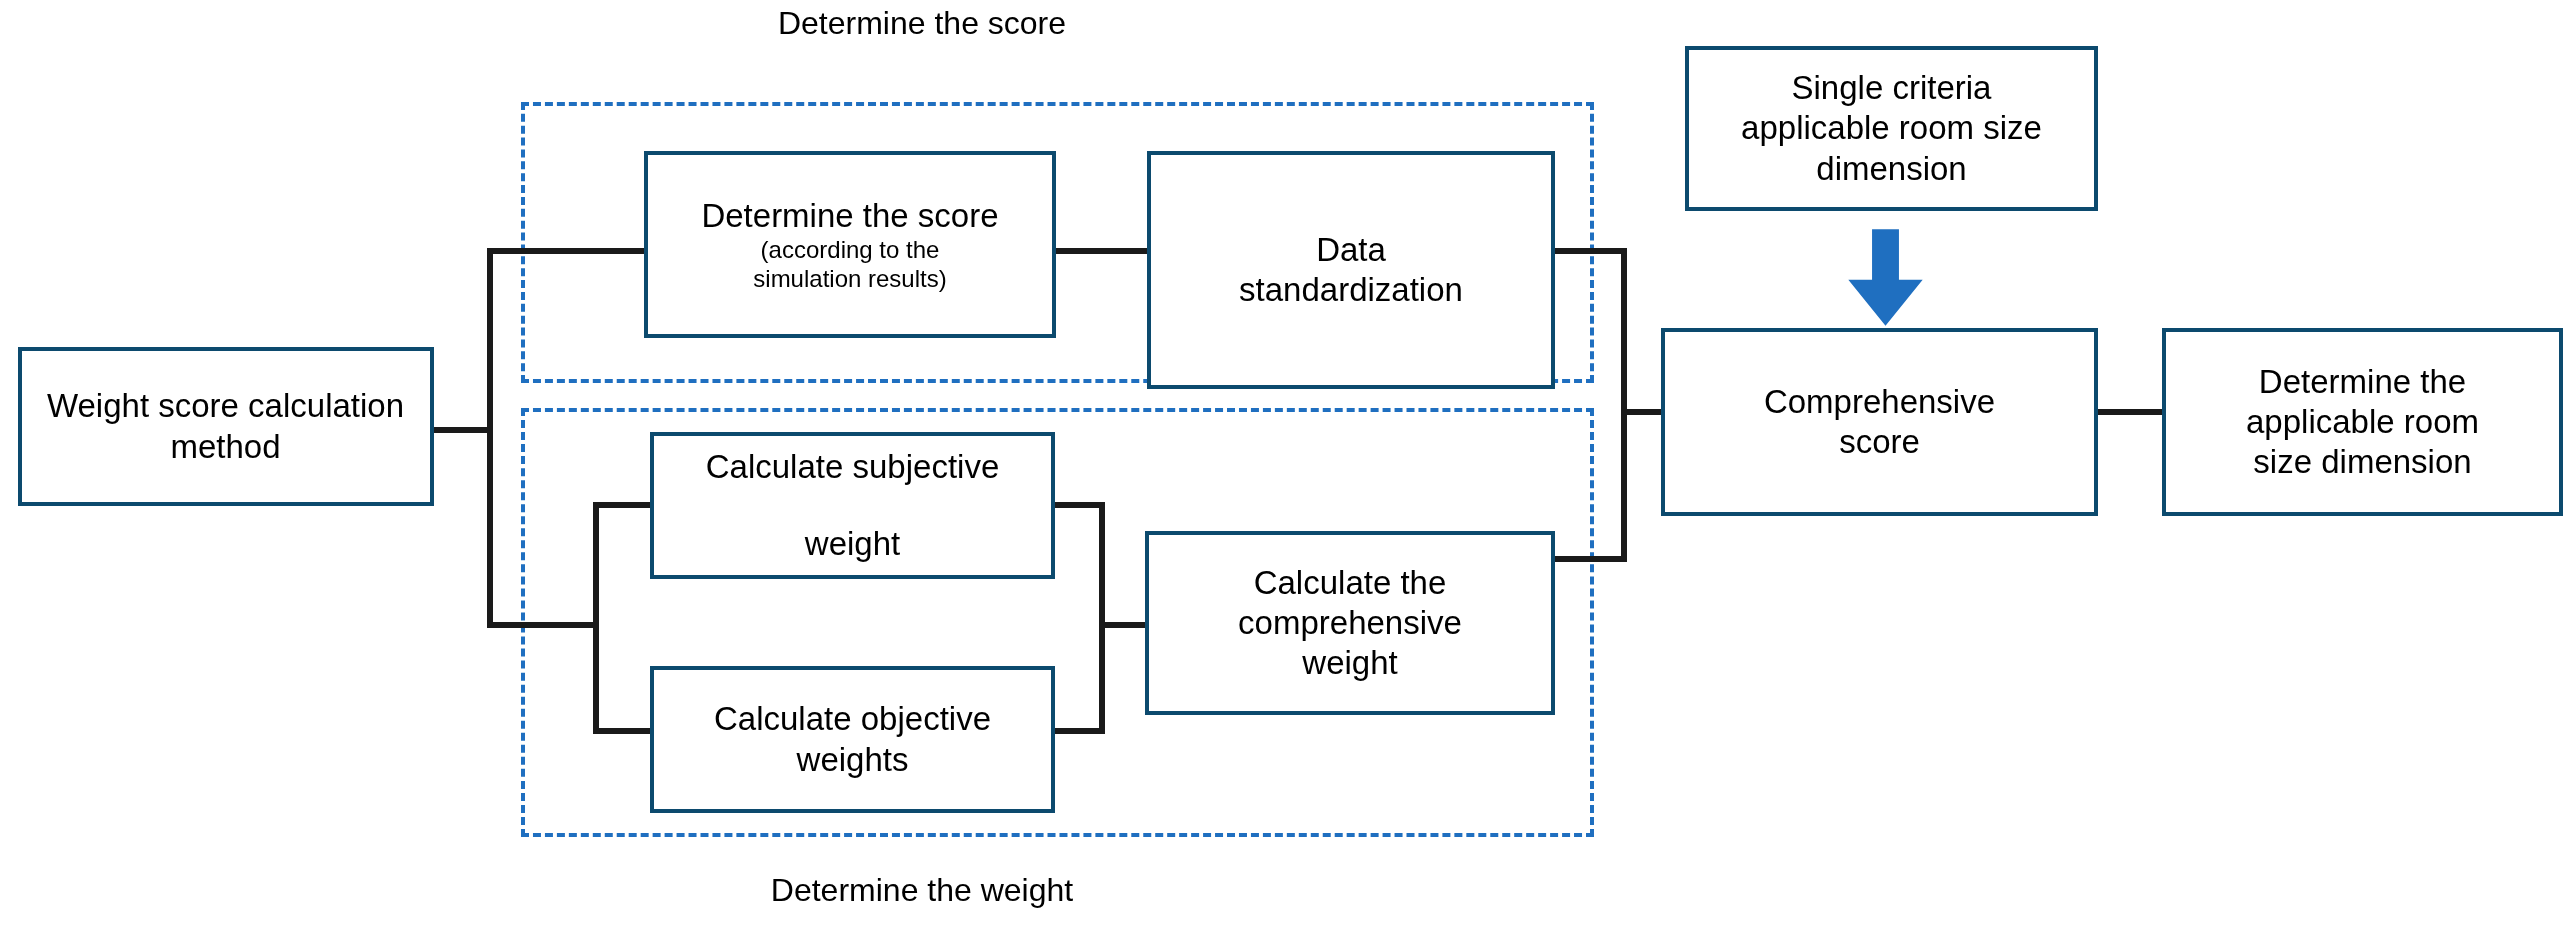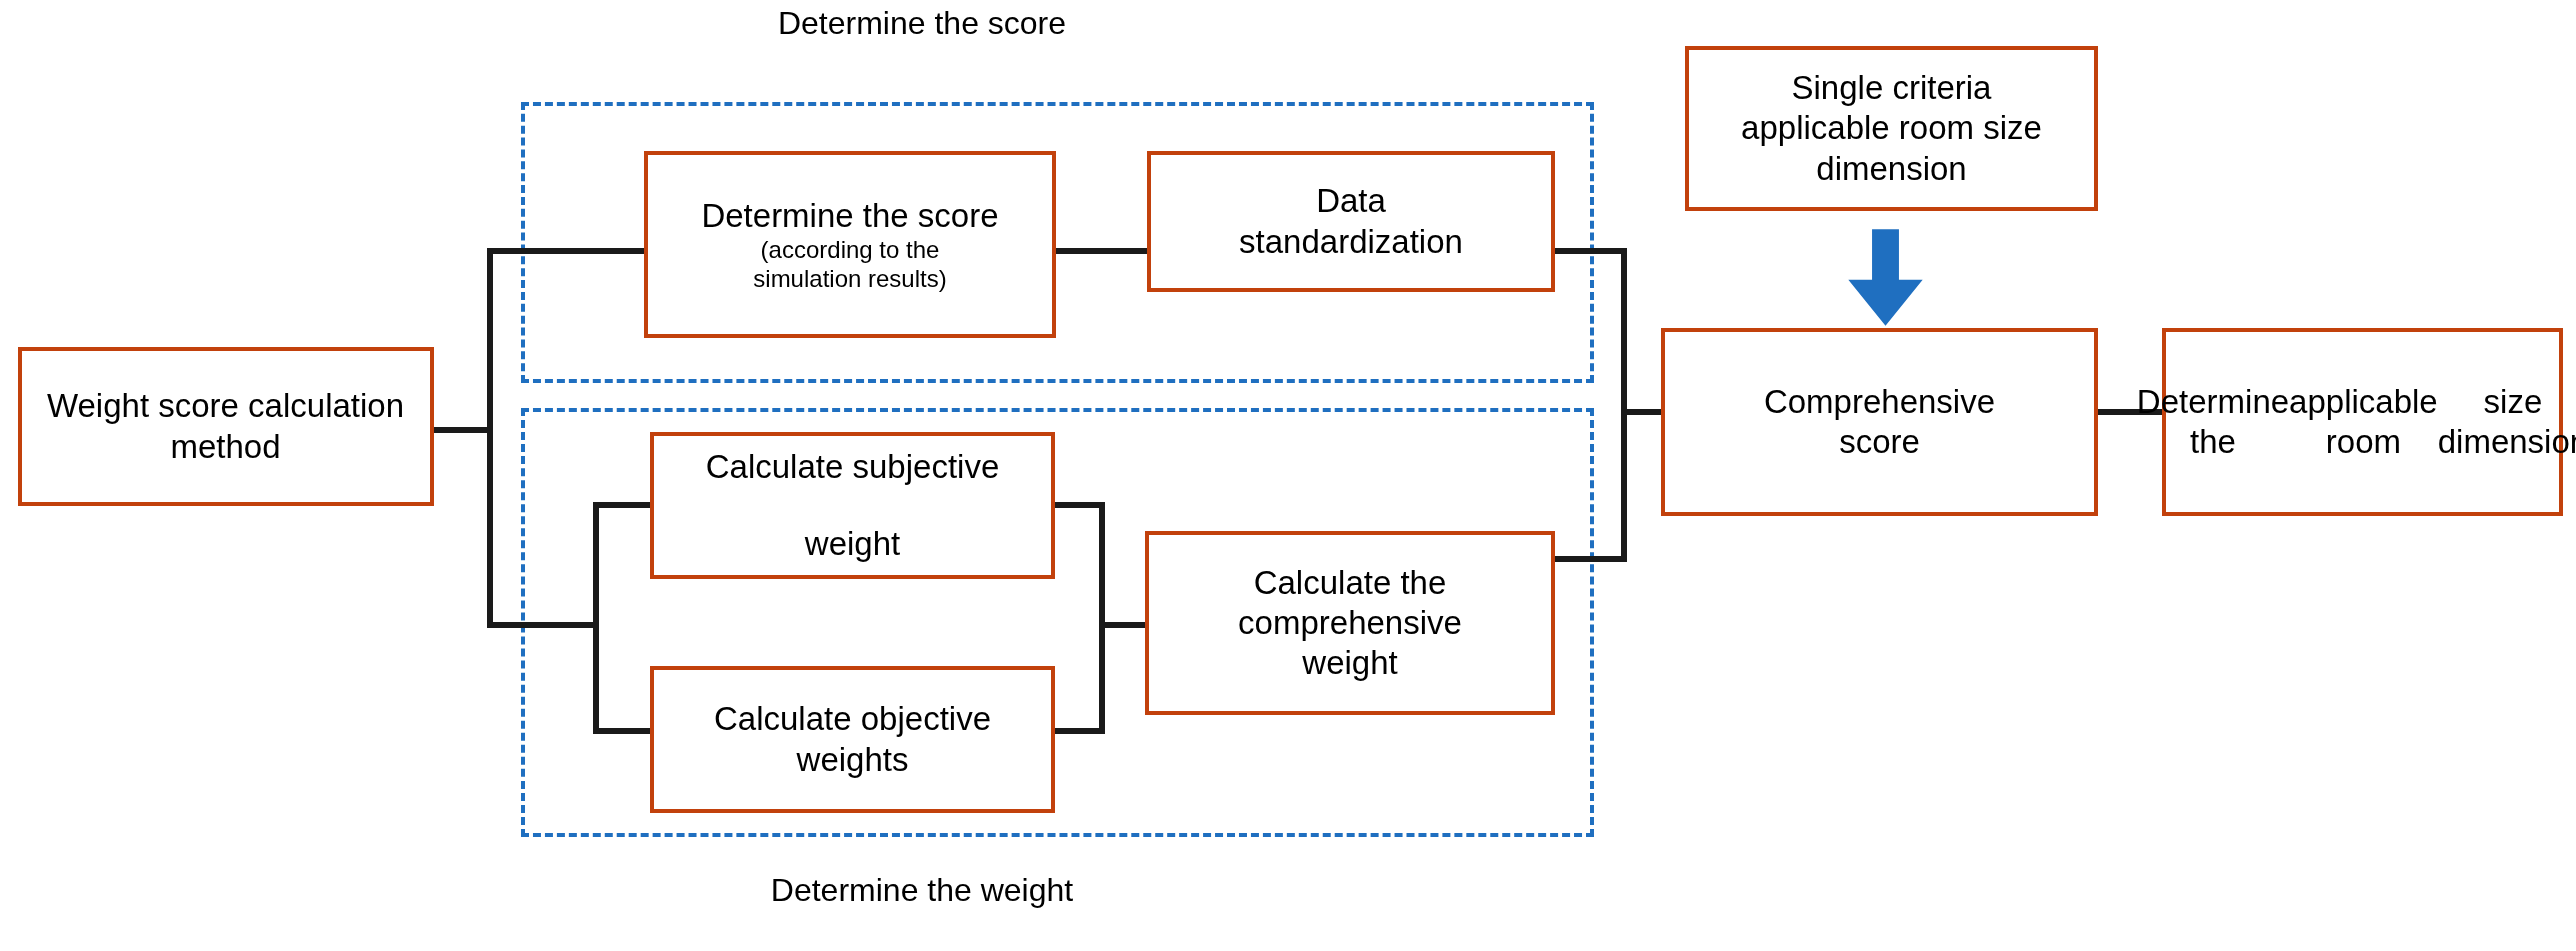--- a/index.html
+++ b/index.html
@@ -29,21 +29,21 @@
   .dashed-region {
     position: absolute;
     border: 4px dashed #1F6FC0;
     box-sizing: border-box;
     background: transparent;
   }
   
   .node {
     position: absolute;
     box-sizing: border-box;
-    border: 4px solid #c2410c;
+    border: 4px solid #0c4a6e;
     background: #ffffff;
     display: flex;
     align-items: center;
     justify-content: center;
     text-align: center;
     font-size: 33px;
     line-height: 1.22;
     padding: 3.2px 8px;
   }
   .node .txt { display: block; width: 100%; }
@@ -120,21 +120,21 @@
   <div class="node" style="left:17.5px; top:347px; width:416px; height:159px;">
     <span class="txt">Weight score calculation method</span>
   </div>
 
   <div class="node" style="left:644px; top:151px; width:412px; height:187px; flex-direction:column;">
     <span class="txt">Determine the score</span>
     <span class="sub">(according to the</span>
     <span class="sub">simulation results)</span>
   </div>
 
-  <div class="node" style="left:1147px; top:151px; width:408px; height:141px; flex-direction:column;">
+  <div class="node" style="left:1147px; top:151px; width:408px; height:238px; flex-direction:column;">
     <span class="txt">Data</span>
     <span class="txt">standardization</span>
   </div>
 
   <div class="node" style="left:650px; top:432px; width:405px; height:147px; flex-direction:column;gap:36px;">
     <span class="txt">Calculate subjective</span>
     <span class="txt">weight</span>
   </div>
 
   <div class="node" style="left:650px; top:666px; width:405px; height:147px; flex-direction:column;">
@@ -152,20 +152,20 @@
     <span class="txt">Single criteria</span>
     <span class="txt">applicable room size</span>
     <span class="txt">dimension</span>
   </div>
 
   <div class="node" style="left:1661px; top:328px; width:437px; height:188px; flex-direction:column;">
     <span class="txt">Comprehensive</span>
     <span class="txt">score</span>
   </div>
 
-  <div class="node" style="left:2162px; top:328px; width:401px; height:188px; flex-direction:row;">
+  <div class="node" style="left:2162px; top:328px; width:401px; height:188px; flex-direction:column;">
     <span class="txt">Determine the</span>
     <span class="txt">applicable room</span>
     <span class="txt">size dimension</span>
   </div>
 
 </div>
 
 
 </body></html>

